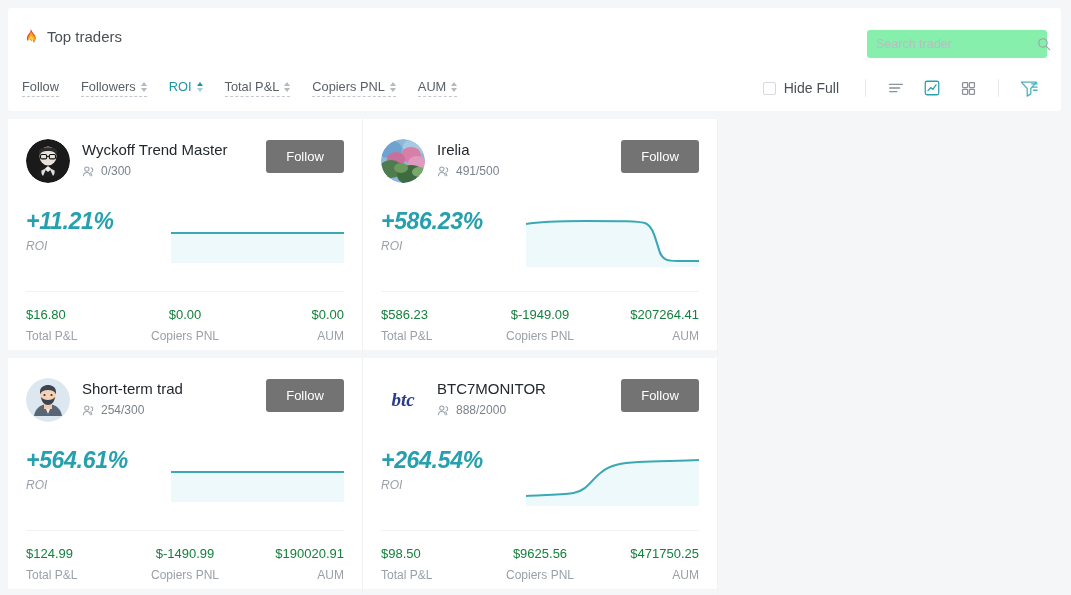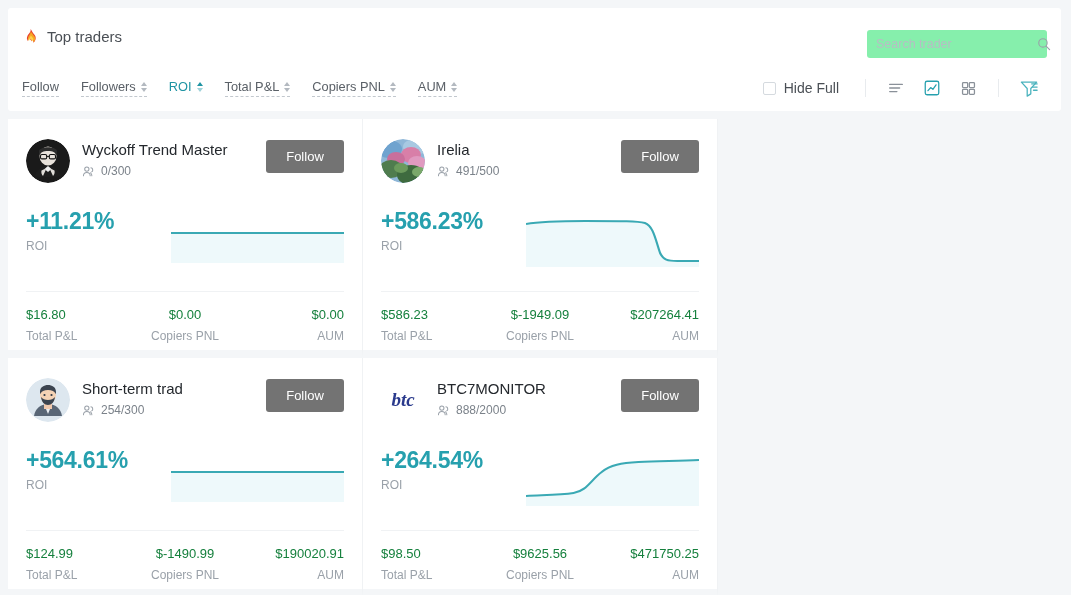--- a/index.html
+++ b/index.html
@@ -143,21 +143,21 @@
   .follow-btn {
     flex: 0 0 auto;
     width: 78px; height: 33px;
     background: #737373; color: #ffffff;
     border: none; border-radius: 3px;
     font-size: 13px; font-family: "Liberation Sans", sans-serif;
     cursor: pointer; margin-top: 1px;
   }
 
   .mid { display: flex; align-items: flex-start; margin-top: 22px; height: 78px; }
-  .roi-block { width: 145px; flex: 0 0 auto; }
+  .roi-block { width: 145px; flex: 0 0 auto; font-style: italic; }
   .roi-value {
     font-size: 23px; font-weight: bold; color: #26a0ae;
     line-height: 28px; letter-spacing: -0.3px;
   }
   .roi-label { font-size: 12px; color: #9aa1a9; margin-top: 4px; }
   .spark { flex: 1; height: 62px; margin-top: 4px; }
   .spark svg { width: 100%; height: 100%; display: block; }
 
   .divider { height: 1px; background: #f0f2f4; margin-top: 6px; }
 

